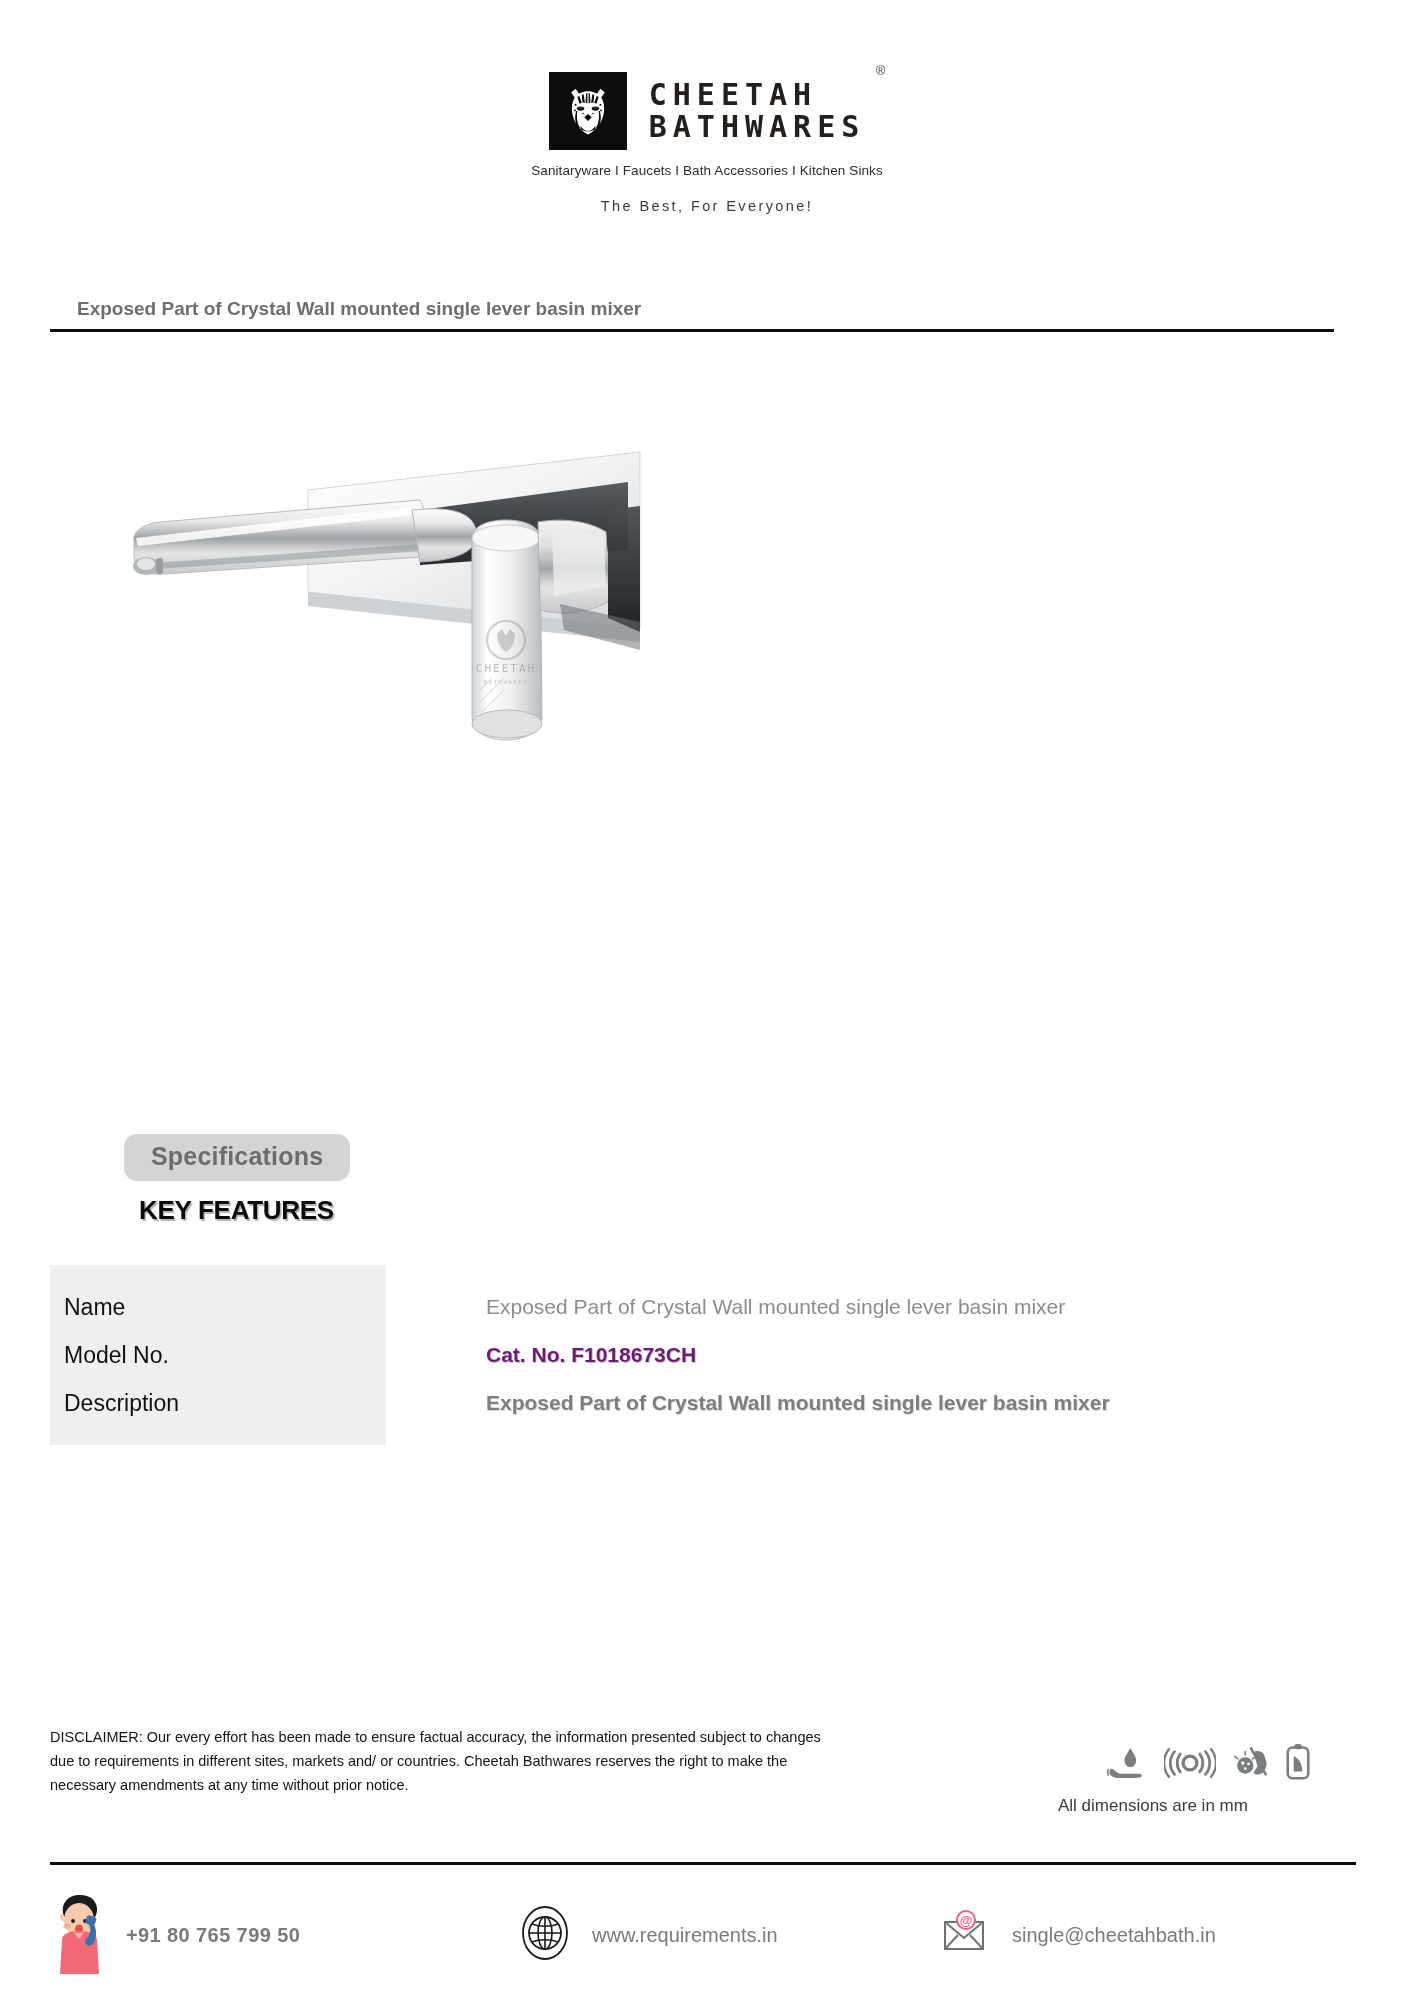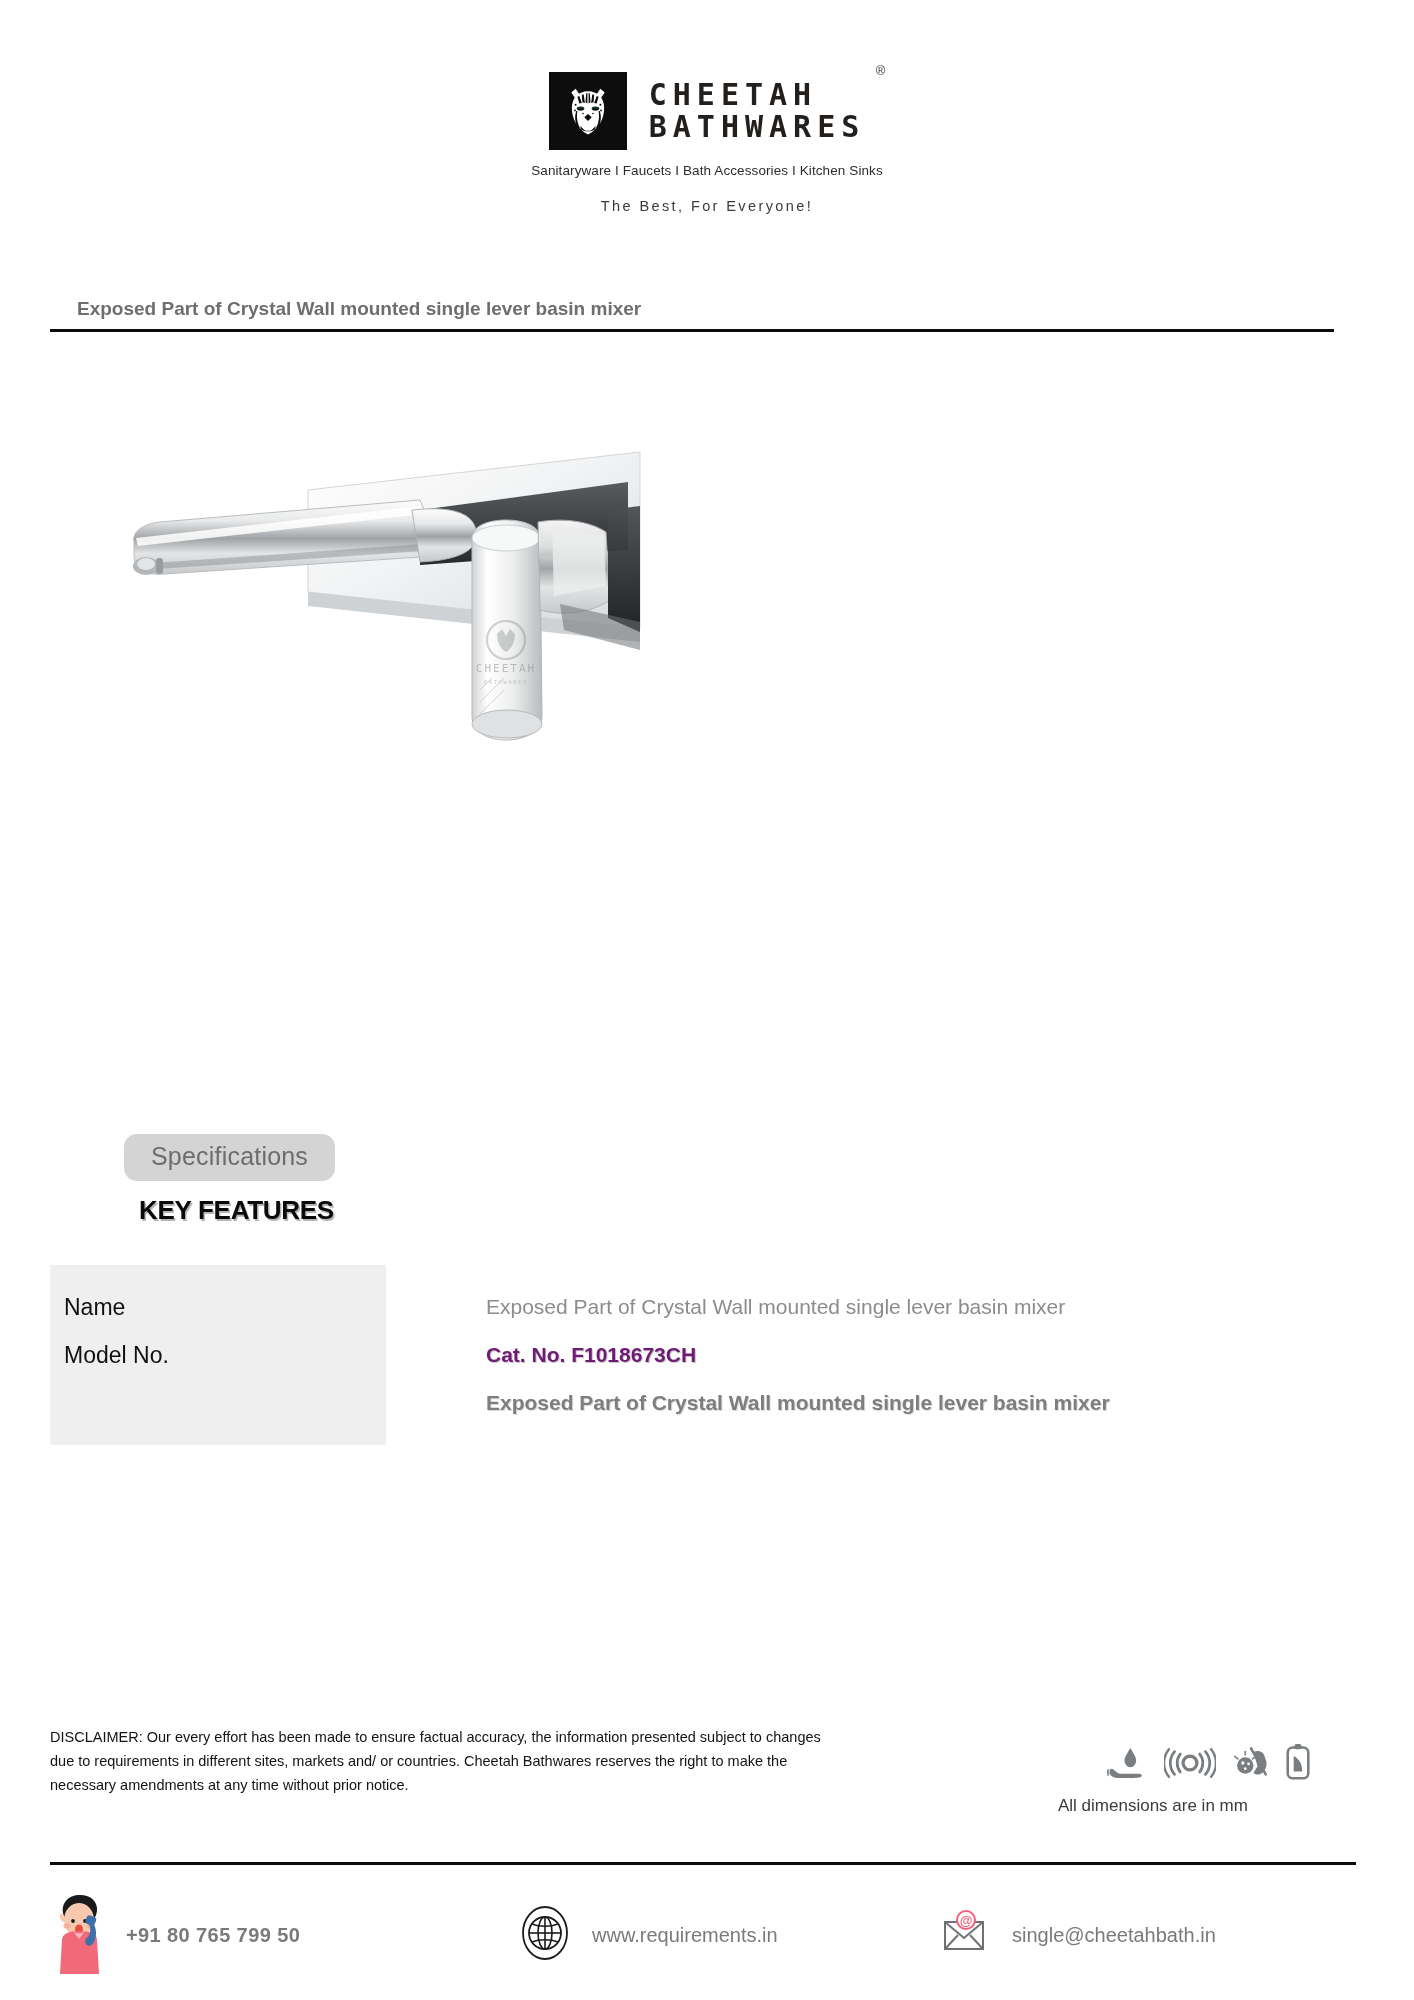--- a/index.html
+++ b/index.html
@@ -93,21 +93,21 @@
   .faucet-svg { display: block; }
 
   
   .spec-badge {
     position: absolute;
     top: 1134px; left: 124px;
     background: #d4d4d4;
     border-radius: 13px;
     padding: 8px 27px 10px 27px;
     font-size: 25px;
-    font-weight: 400;
+    font-weight: 700;
     color: #6d6d6d;
     letter-spacing: 0.2px;
   }
   .key-features {
     position: absolute;
     top: 1195px; left: 139px;
     font-size: 26px;
     font-weight: 700;
     color: #0a0a0a;
     letter-spacing: -0.3px;
@@ -355,20 +355,21 @@
     </svg>
   </div>
 
   <div class="spec-badge">Specifications</div>
   <div class="key-features">KEY FEATURES</div>
 
   <div class="spec-table">
     <div class="spec-labels">
       <div class="spec-label">Name</div>
       <div class="spec-label">Model No.</div>
+      <div class="spec-label">Description</div>
     </div>
     <div class="spec-values">
       <div class="spec-value v-name">Exposed Part of Crystal Wall mounted single lever basin mixer</div>
       <div class="spec-value v-model">Cat. No. F1018673CH</div>
       <div class="spec-value v-desc">Exposed Part of Crystal Wall mounted single lever basin mixer</div>
     </div>
   </div>
 
   <div class="disclaimer">DISCLAIMER: Our every effort has been made to ensure factual accuracy, the information presented subject to changes due to requirements in different sites, markets and/ or countries. Cheetah Bathwares reserves the right to make the necessary amendments at any time without prior notice.</div>
 

